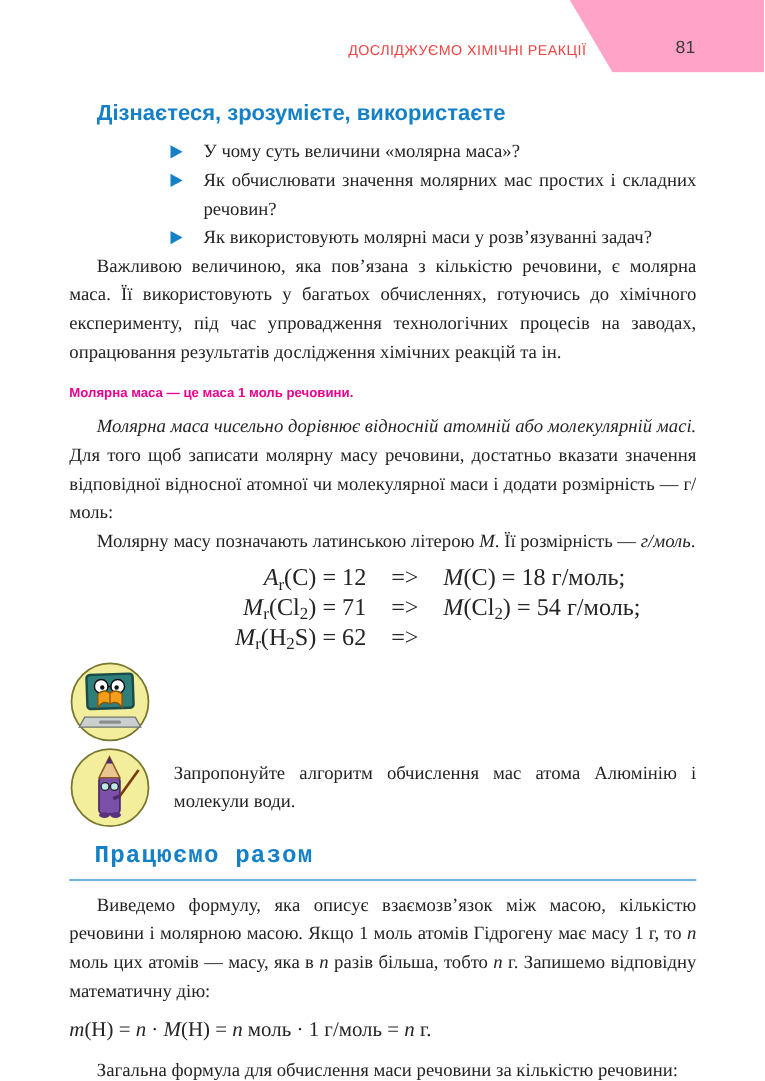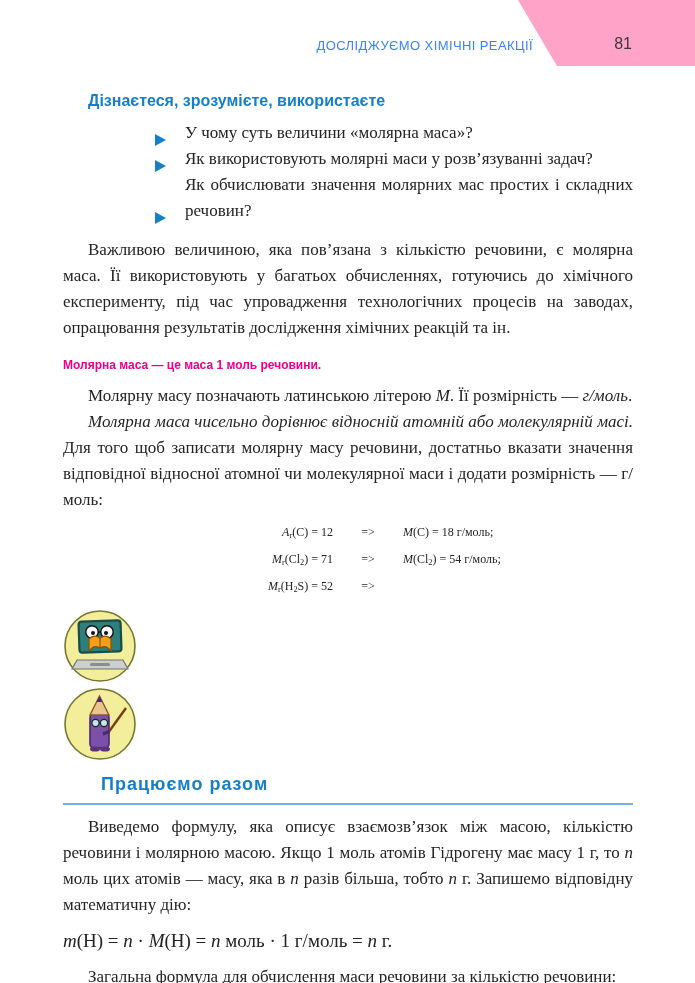--- a/index.html
+++ b/index.html
@@ -20,73 +20,73 @@
     position:absolute; top:0; right:0; width:177px; height:66px;
     background:#FFA4C8;
     clip-path:polygon(0 0,100% 0,100% 100%,22% 100%);
   }
   .page-number {
     position:absolute; top:35px; right:63px;
     font-family:"Liberation Sans",sans-serif; font-size:16px; color:#3a3a3a;
   }
   .running-title {
     position:absolute; top:38px; right:162px;
-    font-family:"Liberation Sans",sans-serif; font-size:13px; color:#3b82f6;
+    font-family:"Liberation Sans",sans-serif; font-size:13px; color:#ef4444;
     letter-spacing:0.4px; white-space:nowrap;
   }
 
   
   .content { margin:0 62px 0 63px; }
 
   .h-blue {
     font-family:"Liberation Sans",sans-serif; font-weight:bold;
-    font-size:16px; color:#1580C6;
+    font-size:20px; color:#1580C6;
   }
   .objectives-heading { margin:26px 0 0 25px; }
 
   .bullets { margin-top:10px; }
-  .bullet { display:flex; margin-left:92px;align-items:flex-end; }
+  .bullet { display:flex; margin-left:92px; }
   .tri {
     flex:0 0 30px; padding-top:7px;
   }
   .tri::before {
     content:""; display:block; width:0; height:0;
     border-left:11px solid #1580C6;
     border-top:6.5px solid transparent;
     border-bottom:6.5px solid transparent;
   }
   .bullet-text { font-size:17px; line-height:26px; text-align:justify; hyphens:manual; }
 
   .para {
     font-size:17px; line-height:26px; text-align:justify;
     text-indent:25px; hyphens:manual;
   }
-  .intro-para { margin-top:13px; }
+  .intro-para { }
 
   .definition-heading {
     font-family:"Liberation Sans",sans-serif; font-weight:bold;
     font-size:12px; color:#EC008C; margin:17px 0 11px 0;
   }
 
   
-  .examples { margin:6px 0 4px 15px; font-size:12px; }
+  .examples { margin:6px 0 4px 15px; font-size:22px; }
   .ex-row { display:grid; grid-template-columns:255px 70px 1fr; line-height:27px; }
   .ex-left { text-align:right; }
   .ex-arrow { text-align:center; }
   .ex-right { text-align:left; }
 
   
   .task { display:flex; align-items:center; gap:21px; margin-top:9px; }
   .task + .task { margin-top:4px; }
   .task-icon { flex:0 0 74px; height:74px; }
   .task-text { font-size:17px; line-height:26px; text-align:justify; hyphens:manual; }
 
   
   .together-head { margin-top:13px; }
-  .together-heading { margin-left:38px; letter-spacing:1px; font-size:18px; }
+  .together-heading { margin-left:23px; letter-spacing:1px; font-size:22px;font-family:Liberation Mono, monospace; }
   .section-divider { border:0; border-top:2px solid #74B2DE; margin-top:8px; }
   .work-para { margin-top:9px; }
   .equation { text-align:left; font-size:19px; line-height:27px; margin:9px 0 10px 0; }
   .general-para { margin-top:3px; }
 </style>
 </head>
 <body>
 
 <div class="page-header">
   <div class="corner-tab"></div>
@@ -98,48 +98,48 @@
 
   <div class="h-blue objectives-heading">Дізнаєтеся, зрозумієте, використаєте</div>
 
   <div class="bullets">
     <div class="bullet">
       <span class="tri"></span>
       <span class="bullet-text">У чому суть величини «молярна маса»?</span>
     </div>
     <div class="bullet">
       <span class="tri"></span>
-      <span class="bullet-text">Як використовують молярні маси у розв’язуванні задач?</span>
+      <span class="bullet-text">Як обчислювати значення молярних мас простих і склад­них речовин?</span>
     </div>
     <div class="bullet">
       <span class="tri"></span>
-      <span class="bullet-text">Як обчислювати значення молярних мас простих і склад­них речовин?</span>
+      <span class="bullet-text">Як використовують молярні маси у розв’язуванні задач?</span>
     </div>
   </div>
 
   <p class="para intro-para">Важливою величиною, яка пов’язана з кількістю речовини, є моляр­на маса. Її використовують у багатьох обчисленнях, готуючись до хіміч­ного експерименту, під час упровадження технологічних процесів на заводах, опрацювання результатів дослідження хімічних реакцій та ін.</p>
 
   <div class="definition-heading">Молярна маса — це маса 1 моль речовини.</div>
 
+  <p class="para"><span class="it">Молярна маса чисельно дорівнює відносній атомній або молекуляр­ній масі.</span><span> Для того щоб записати молярну масу речовини, достатньо вка­зати значення відповідної відносної атомної чи молекулярної маси і до­дати розмірність — г/моль:</span></p>
   <p class="para"><span>Молярну масу позначають латинською літерою </span><span class="it">M</span><span>. Її розмірність — </span><span class="it">г/моль</span><span>.</span></p>
-  <p class="para"><span class="it">Молярна маса чисельно дорівнює відносній атомній або молекуляр­ній масі.</span><span> Для того щоб записати молярну масу речовини, достатньо вка­зати значення відповідної відносної атомної чи молекулярної маси і до­дати розмірність — г/моль:</span></p>
 
   <div class="examples">
     <div class="ex-row">
       <span class="ex-left"><span class="it">A</span><sub>r</sub><span>(C) = 12</span></span>
       <span class="ex-arrow">=&gt;</span>
       <span class="ex-right"><span class="it">M</span><span>(C) = 18 г/моль;</span></span>
     </div>
     <div class="ex-row">
       <span class="ex-left"><span class="it">M</span><sub>r</sub><span>(Cl</span><sub>2</sub><span>) = 71</span></span>
       <span class="ex-arrow">=&gt;</span>
       <span class="ex-right"><span class="it">M</span><span>(Cl</span><sub>2</sub><span>) = 54 г/моль;</span></span>
     </div>
     <div class="ex-row">
-      <span class="ex-left"><span class="it">M</span><sub>r</sub><span>(H</span><sub>2</sub><span>S) = 52</span></span>
+      <span class="ex-left"><span class="it">M</span><sub>r</sub><span>(H</span><sub>2</sub><span>S) = 62</span></span>
       <span class="ex-arrow">=&gt;</span>
     </div>
   </div>
 
   <div class="task">
     <svg class="task-icon" viewBox="0 0 74 74">
       <circle cx="37" cy="37" r="35" fill="#F2EE9B" stroke="#77772F" stroke-width="1.6"></circle>
       <rect x="16" y="12" width="42" height="31" rx="3" fill="#2E7F7C" stroke="#1B4B49" stroke-width="2.2" transform="rotate(-2 37 27)"></rect>
       <circle cx="29" cy="23" r="6.2" fill="#ffffff" stroke="#111" stroke-width="1.4"></circle>
       <circle cx="44" cy="23" r="6.2" fill="#ffffff" stroke="#111" stroke-width="1.4"></circle>
@@ -160,20 +160,21 @@
       <polygon points="27,28 46,28 36.5,9" fill="#E9C58F" stroke="#8a5a20" stroke-width="1.4"></polygon>
       <polygon points="33.5,15 39.5,15 36.5,9" fill="#4a2a6e"></polygon>
       <circle cx="32.5" cy="36" r="3.6" fill="#BFE8E6" stroke="#222" stroke-width="1.2"></circle>
       <circle cx="41" cy="36" r="3.6" fill="#BFE8E6" stroke="#222" stroke-width="1.2"></circle>
       <line x1="36" y1="36" x2="37.5" y2="36" stroke="#222" stroke-width="1.2"></line>
       <line x1="45" y1="46" x2="63" y2="21" stroke="#7a3b10" stroke-width="2.4"></line>
       <line x1="40" y1="47" x2="46.5" y2="44.5" stroke="#4a2a6e" stroke-width="3"></line>
       <ellipse cx="32" cy="62" rx="5" ry="2.6" fill="#5a3380"></ellipse>
       <ellipse cx="42" cy="62" rx="5" ry="2.6" fill="#5a3380"></ellipse>
     </svg>
+    <p class="task-text"><span>Запропонуйте алгоритм обчислення мас атома Алюмінію і молекули води.</span></p>
   </div>
 
   <div class="together-head">
     <div class="h-blue together-heading">Працюємо разом</div>
     <hr class="section-divider">
   </div>
 
   <p class="para work-para"><span>Виведемо формулу, яка описує взаємозв’язок між масою, кількістю речовини і молярною масою. Якщо 1 моль атомів Гідрогену має масу 1 г, то </span><span class="it">n</span><span> моль цих атомів — масу, яка в </span><span class="it">n</span><span> разів більша, тобто </span><span class="it">n</span><span> г. Запише­мо відповідну математичну дію:</span></p>
 
   <div class="equation"><span class="it">m</span><span>(H) = </span><span class="it">n</span><span> · </span><span class="it">M</span><span>(H) = </span><span class="it">n</span><span> моль · 1 г/моль = </span><span class="it">n</span><span> г.</span></div>

